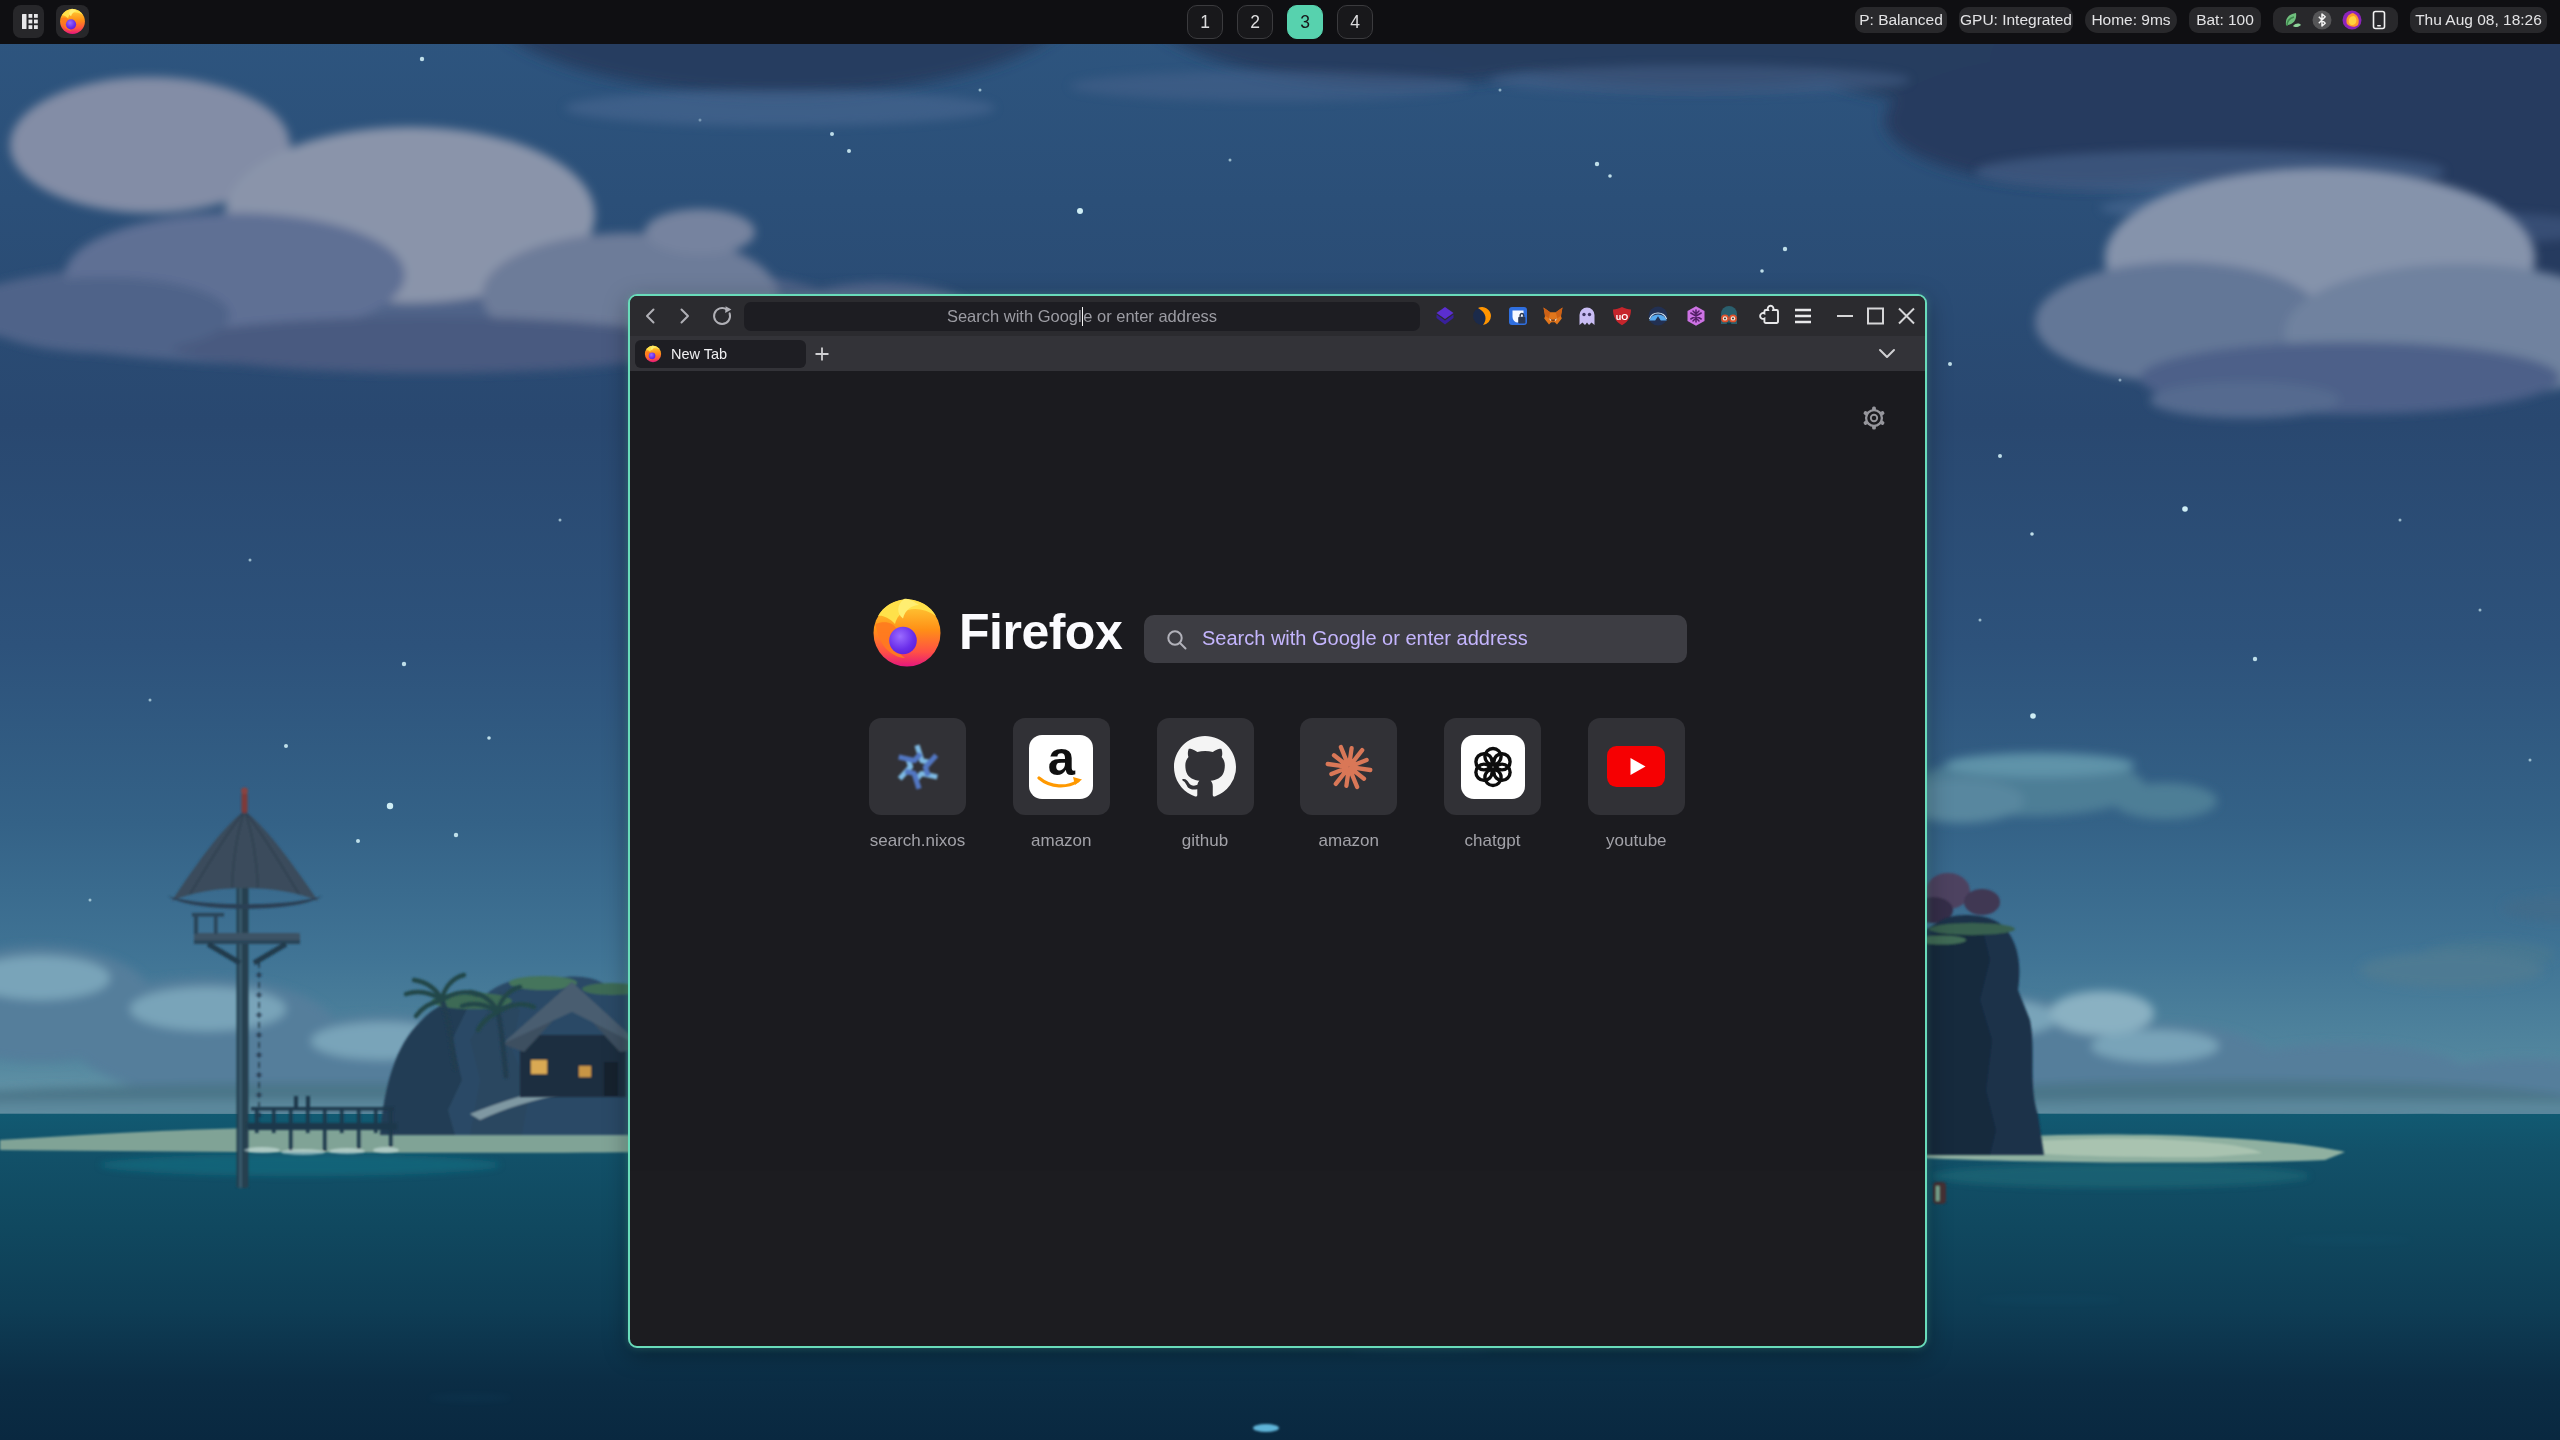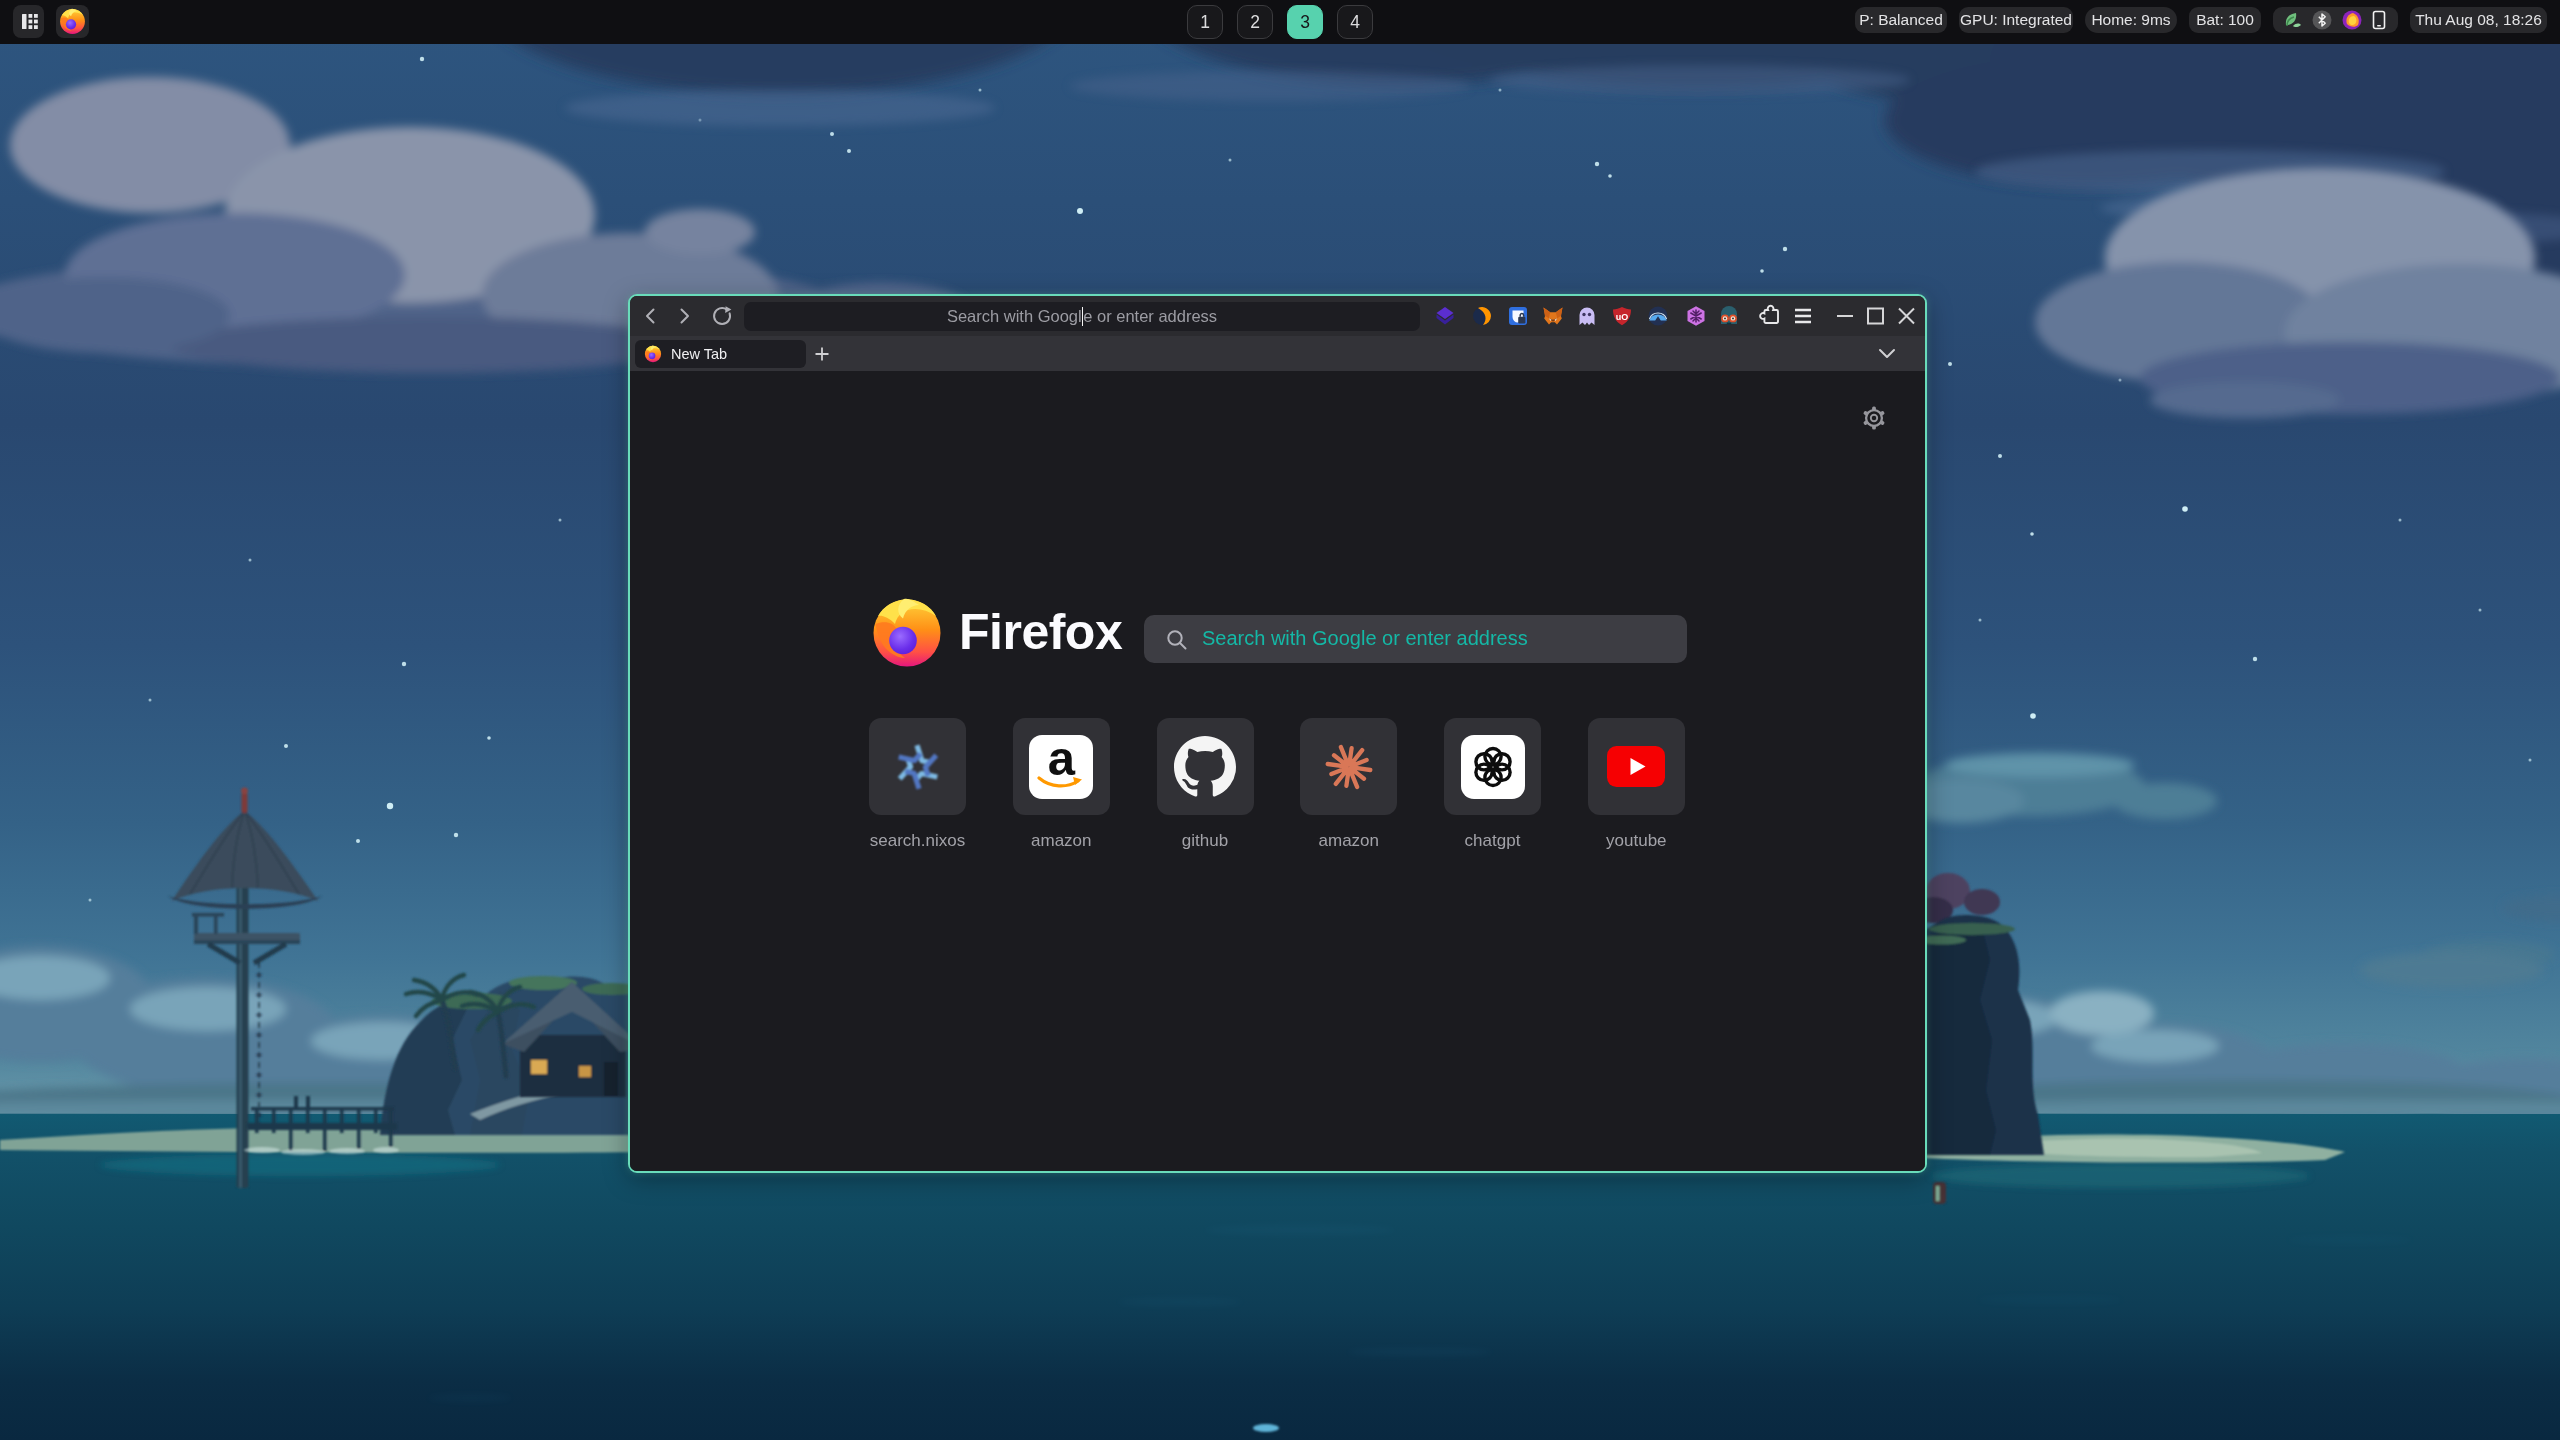--- a/index.html
+++ b/index.html
@@ -11,33 +11,33 @@
   
   #topbar { position:absolute; left:0; top:0; width:2560px; height:44px; background:#0f0f12; z-index:5; }
   .tbbtn { position:absolute; top:5px; height:33px; border-radius:8px; background:#27272a; }
   .ws { position:absolute; top:5px; width:36px; height:34px; border-radius:10px;
         background:#18181b; border:1.5px solid #3b3b3e; color:#dcdcde; font-size:17.5px;
         display:flex; align-items:center; justify-content:center; }
   .ws.active { background:#57d2ae; border-color:#57d2ae; color:#17171a; }
   .pill { position:absolute; top:7px; height:26px; border-radius:9px; background:#28282b;
           color:#e3e3e5; font-size:15.5px; display:flex; align-items:center; justify-content:center; white-space:nowrap; }
   
-  #win { position:absolute; left:628px; top:294px; width:1299px; height:879px;
+  #win { position:absolute; left:628px; top:294px; width:1299px; height:1054px;
          border:2px solid #69dcba; border-radius:9px; background:#1c1c20; z-index:4; overflow:hidden; box-shadow:0 0 7px rgba(105,220,186,0.28), 0 6px 24px rgba(0,0,0,0.35); }
   #toolbar { position:absolute; left:0; top:0; width:100%; height:40px; background:#2b2b2f; }
   #urlbar { position:absolute; left:114px; top:6px; width:676px; height:29px; background:#1d1d22;
             border-radius:7px; color:#9c9ca3; font-size:16.5px; display:flex; align-items:center; justify-content:center; }
   #tabstrip { position:absolute; left:0; top:40px; width:100%; height:35px; background:#333338; }
   #tab { position:absolute; left:5px; top:4px; width:171px; height:28px; background:#1e1e23; border-radius:6px;
          display:flex; align-items:center; color:#f0f0f2; font-size:14.5px; }
   #content { position:absolute; left:0; top:75px; width:100%; height:800px; background:#1b1b1f; }
   #fxword { position:absolute; left:329px; top:233px; color:#fbfbfe; font-size:50px; font-weight:bold; letter-spacing:-0.5px; line-height:57px; }
   #searchbox { position:absolute; left:514px; top:244px; width:543px; height:48px; background:#3d3d43;
                border-radius:10px; }
-  #searchbox .ph { position:absolute; left:58px; top:12px; font-size:20px; color:#14b8a6; }
+  #searchbox .ph { position:absolute; left:58px; top:12px; font-size:20px; color:#c4b5fd; }
   .tile { position:absolute; top:347px; width:97px; height:97px; background:#313136; border-radius:12px;
           display:flex; align-items:center; justify-content:center; }
   .tlabel { position:absolute; top:460px; width:160px; text-align:center; color:#a2a2a8; font-size:17px; }
 </style>
 </head>
 <body>
 <div id="stage">
   <svg id="wall" viewBox="0 0 2560 1440" preserveAspectRatio="none">
     <defs>
       <linearGradient id="skyG" x1="0" y1="0" x2="0" y2="1113" gradientUnits="userSpaceOnUse">

